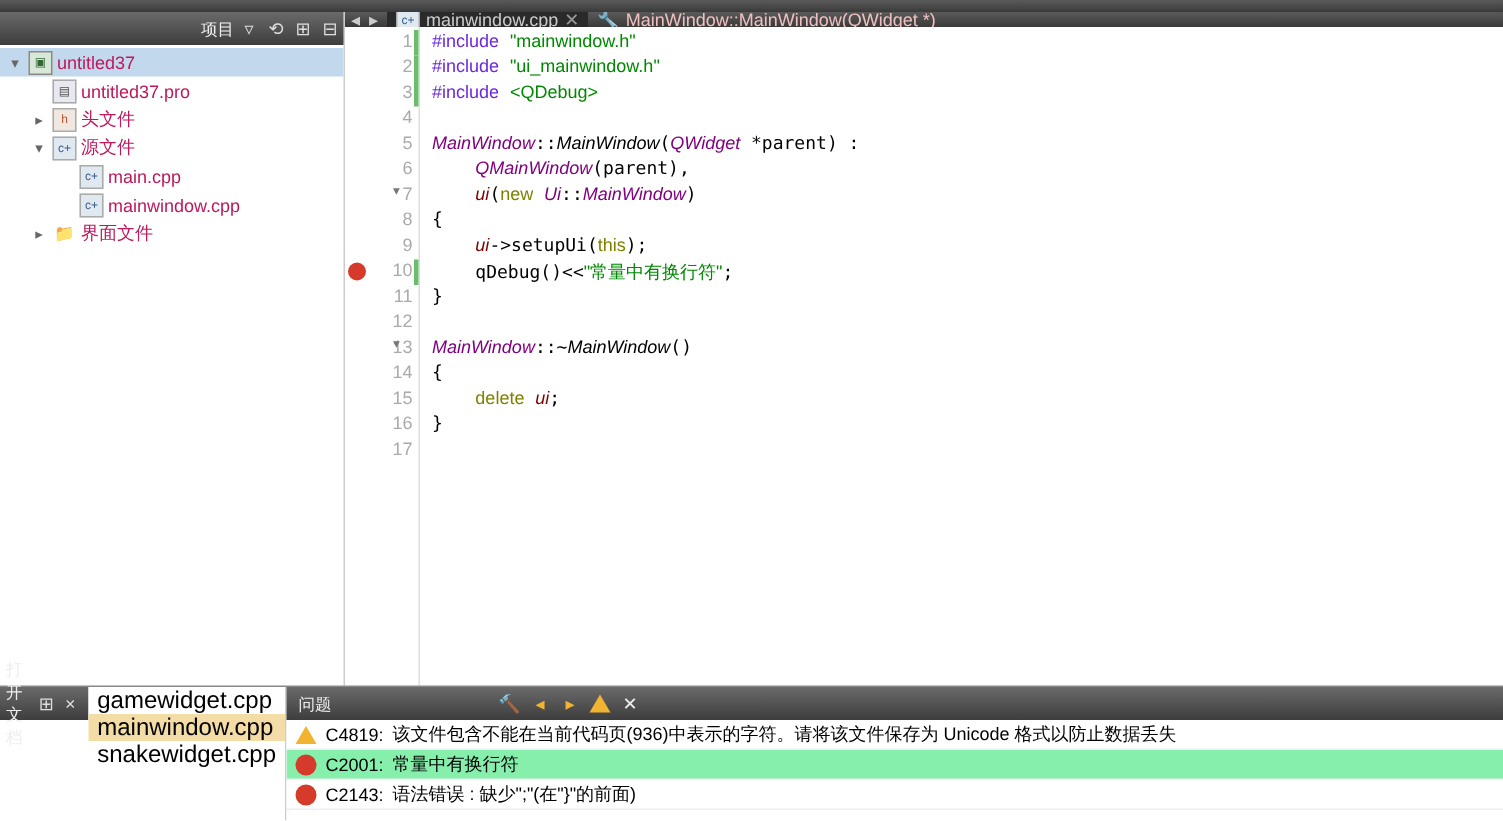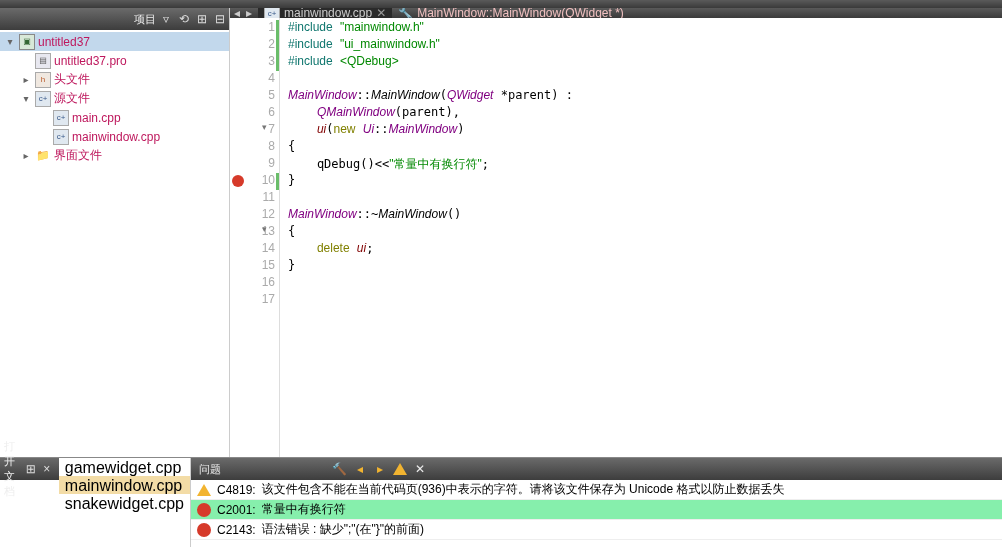--- a/index.html
+++ b/index.html
@@ -35,21 +35,21 @@
 .breadcrumb { color: #f0c0c0; font-size: 10px; display: flex; gap: 4px; }
 
 .code-wrapper { flex: 1; display: flex; background: #fff; font-family: Consolas, monospace; font-size: 13px; overflow: auto; }
 .gutter { width: 50px; background: #fff; border-right: 1px solid #ddd; text-align: right; color: #aaa; padding: 2px 4px 0 0; user-select: none; }
 .gutter-line { height: 17px; position: relative; }
 .fold-mark { position: absolute; left: 32px; color: #777; font-size: 9px; }
 .err-dot { width: 12px; height: 12px; border-radius: 50%; background: #d63a2a; position: absolute; left: 2px; top: 2px; }
 .green-bar { position: absolute; left: 46px; top: 0; width: 3px; height: 17px; background: #6abd6a; }
 .code { flex: 1; padding: 2px 0 0 8px; }
 .code-line { height: 17px; white-space: pre; font-family: Consolas, monospace; }
-.kw { color: #808000; margin-top: 24px; } .str { color: #008800; } .pp { color: #0f766e; font-weight: normal; }
+.kw { color: #808000; margin-top: 24px; } .str { color: #008800; } .pp { color: #6d28d9; font-weight: normal; }
 .ppinc { color: #008800; } .type { color: #800080; font-style: italic; }
 .id { color: #800000; font-style: italic; } .it { font-style: italic; color: #000; }
 
 
 .bottom { height: 90px; display: flex; border-top: 1px solid #888; }
 .opendocs { width: 191px; display: flex; flex-direction: row; border-right: 1px solid #ccc; }
 .opendocs-header { height: 22px; background: linear-gradient(#6a6a6a,#3d3d3d); color: #eee; display: flex; align-items: center; padding: 0 4px; }
 .opendocs-header .label { flex: 1; font-size: 11px; }
 .opendocs-list { flex: 1; background: #fff; }
 .doc-item { height: 18px; padding: 1px 6px; font-size: 16px; cursor: pointer; }
@@ -155,20 +155,21 @@
         </div>
       <div class="code" id="code">
           <div class="code-line"><span class="pp">#include</span> <span class="ppinc">"mainwindow.h"</span></div>
           <div class="code-line"><span class="pp">#include</span> <span class="ppinc">"ui_mainwindow.h"</span></div>
           <div class="code-line"><span class="pp">#include</span> <span class="ppinc">&lt;QDebug&gt;</span></div>
           <div class="code-line"></div>
           <div class="code-line"><span class="type">MainWindow</span>::<span class="it">MainWindow</span>(<span class="type">QWidget</span> *parent) :</div>
           <div class="code-line">    <span class="type">QMainWindow</span>(parent),</div>
           <div class="code-line">    <span class="id">ui</span>(<span class="kw">new</span> <span class="type">Ui</span>::<span class="type">MainWindow</span>)</div>
           <div class="code-line">{</div>
+          <div class="code-line">    <span class="id">ui</span>-&gt;setupUi(<span class="kw">this</span>);</div>
           <div class="code-line">    qDebug()&lt;&lt;<span class="str">"常量中有换行符"</span>;</div>
           <div class="code-line">}</div>
           <div class="code-line"></div>
           <div class="code-line"><span class="type">MainWindow</span>::~<span class="it">MainWindow</span>()</div>
           <div class="code-line">{</div>
           <div class="code-line">    <span class="kw">delete</span> <span class="id">ui</span>;</div>
           <div class="code-line">}</div>
           <div class="code-line"></div>
         </div>
     </div>

